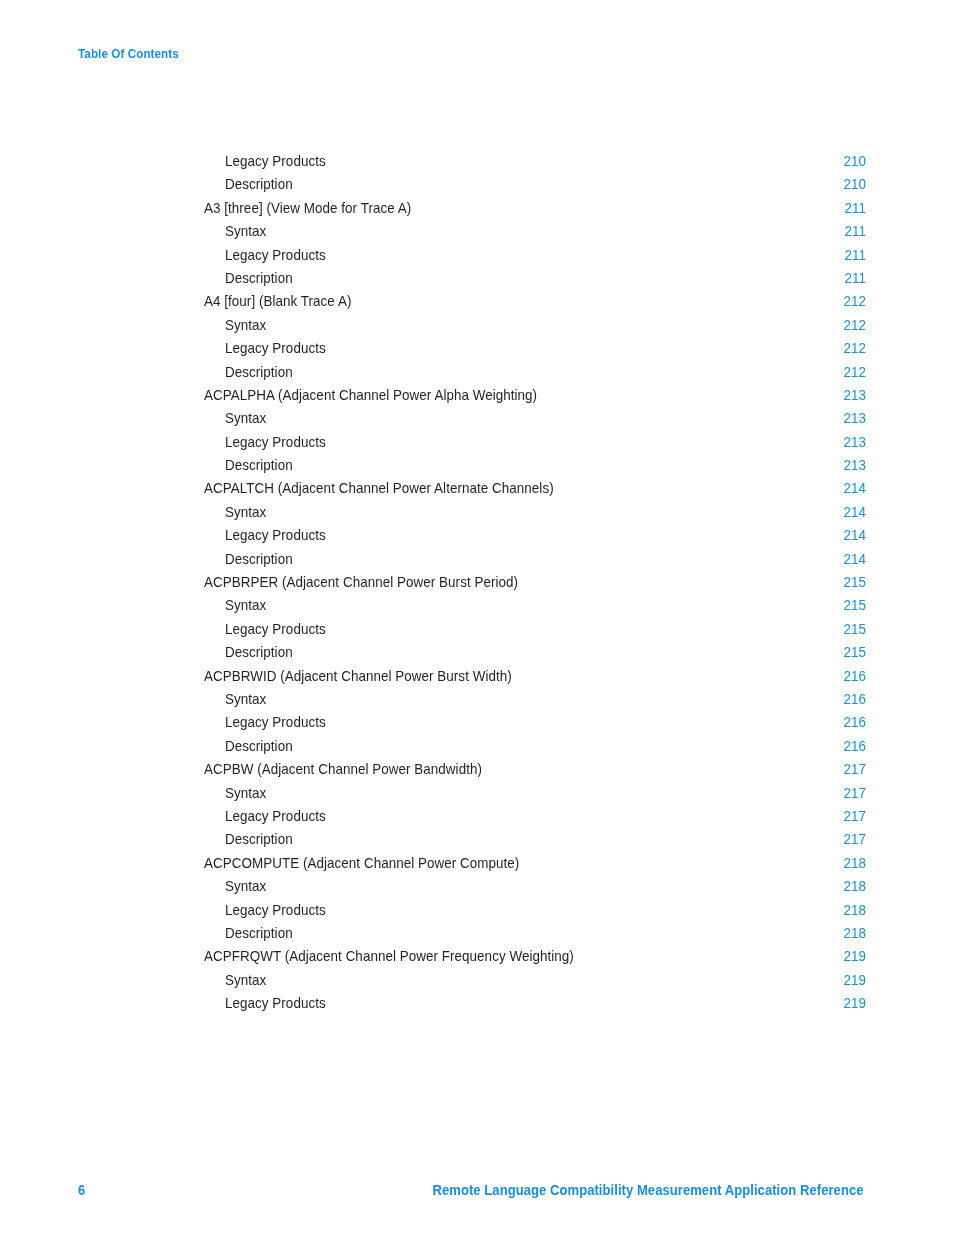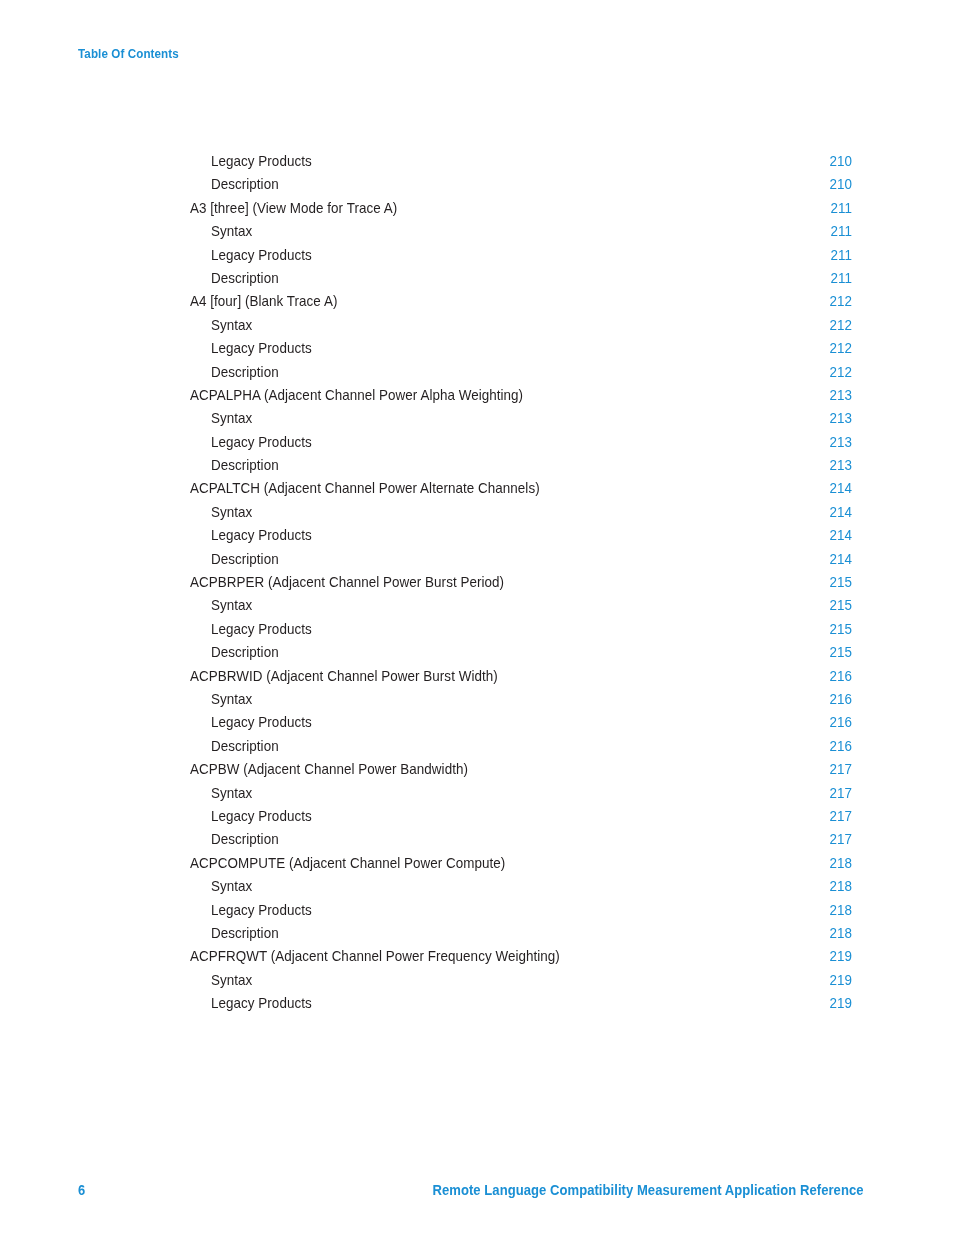--- a/index.html
+++ b/index.html
@@ -34,21 +34,21 @@
     letter-spacing: 0.1px;
     color: #1a8fd4;
     white-space: nowrap;
     transform: scaleX(0.93);
     transform-origin: left top;
   }
 
   
   .toc {
     position: absolute;
-    left: 190px;
+    left: 204px;
     top: 153px;
     width: 662px;
   }
 
   .toc-entry {
     display: flex;
     align-items: baseline;
     height: 23.4px;
     white-space: nowrap;
   }

